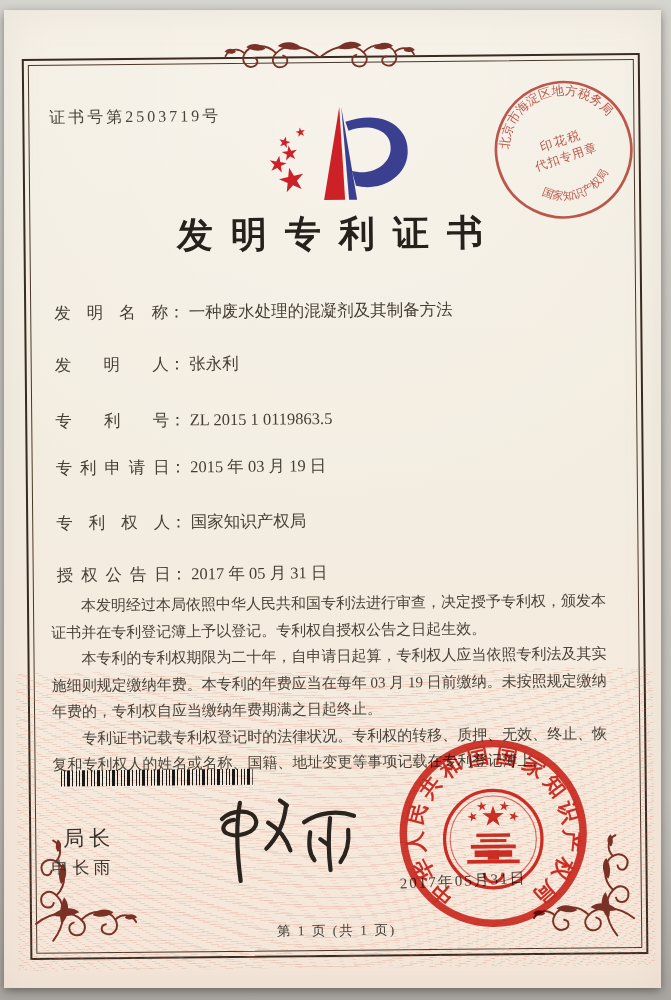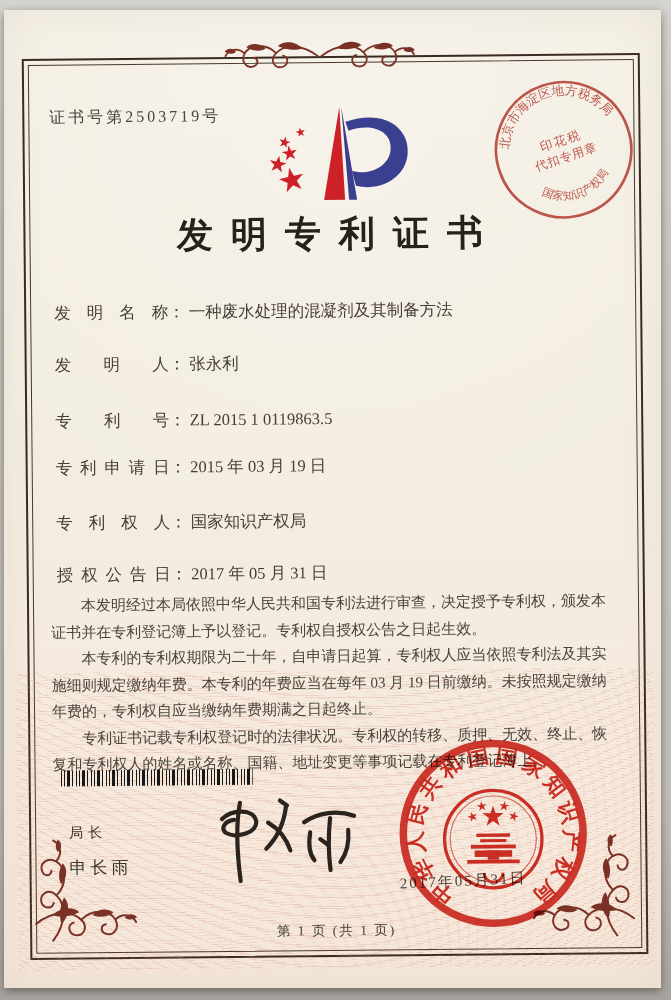--- a/index.html
+++ b/index.html
@@ -42,22 +42,22 @@
   .paras{position:absolute;left:46px;top:580px;width:566px;font-size:15px;line-height:26.5px;color:#4a4339;}
   .paras p{margin:0;text-indent:2em;}
   .barcode{
     position:absolute;left:54px;top:758px;width:192px;height:16px;
     background:repeating-linear-gradient(90deg,
       #181818 0 1.5px, rgba(0,0,0,0) 1.5px 3px,
       #181818 3px 4px, rgba(0,0,0,0) 4px 6.5px,
       #181818 6.5px 9.5px, rgba(0,0,0,0) 9.5px 11px,
       #181818 11px 12px, rgba(0,0,0,0) 12px 15px);
   }
-  .issuer-title{position:absolute;left:62px;top:812px;font-size:14px;letter-spacing:5px;color:#3a332b;font-family:Liberation Serif, serif;}
-  .issuer-name{position:absolute;left:62px;top:844px;font-size:17px;letter-spacing:4px;color:#3a332b;font-family:"Liberation Sans","DejaVu Sans",sans-serif;}
+  .issuer-title{position:absolute;left:56px;top:812px;font-size:21px;letter-spacing:5px;color:#3a332b;font-family:Liberation Serif, serif;}
+  .issuer-name{position:absolute;left:44px;top:844px;font-size:17px;letter-spacing:4px;color:#3a332b;font-family:"Liberation Sans","DejaVu Sans",sans-serif;}
   .signature{position:absolute;left:195px;top:782px;width:170px;height:95px;}
   .seal-date{position:absolute;left:392px;top:862px;width:180px;font-size:15px;letter-spacing:2px;color:#4a443b;transform:rotate(-2deg);}
   .seal{position:absolute;left:383px;top:722px;width:206px;height:206px;mix-blend-mode:multiply;opacity:.95;}
   .taxstamp{position:absolute;left:483px;top:62px;width:160px;height:160px;mix-blend-mode:multiply;opacity:.85;transform:rotate(-18deg);}
   .logo{position:absolute;left:251px;top:92px;width:172px;height:112px;}
   .footer{position:absolute;left:0;right:0;top:912px;text-align:center;font-size:13.5px;letter-spacing:2px;color:#45403a;}
   .orn{position:absolute;color:#7b3226;}
   .stamp-text{fill:#b23a2e;font-family:"Liberation Serif","DejaVu Serif",serif;}
   .seal-text{fill:#c8241a;font-family:"Liberation Serif","DejaVu Serif",serif;font-weight:bold;}
 </style>

